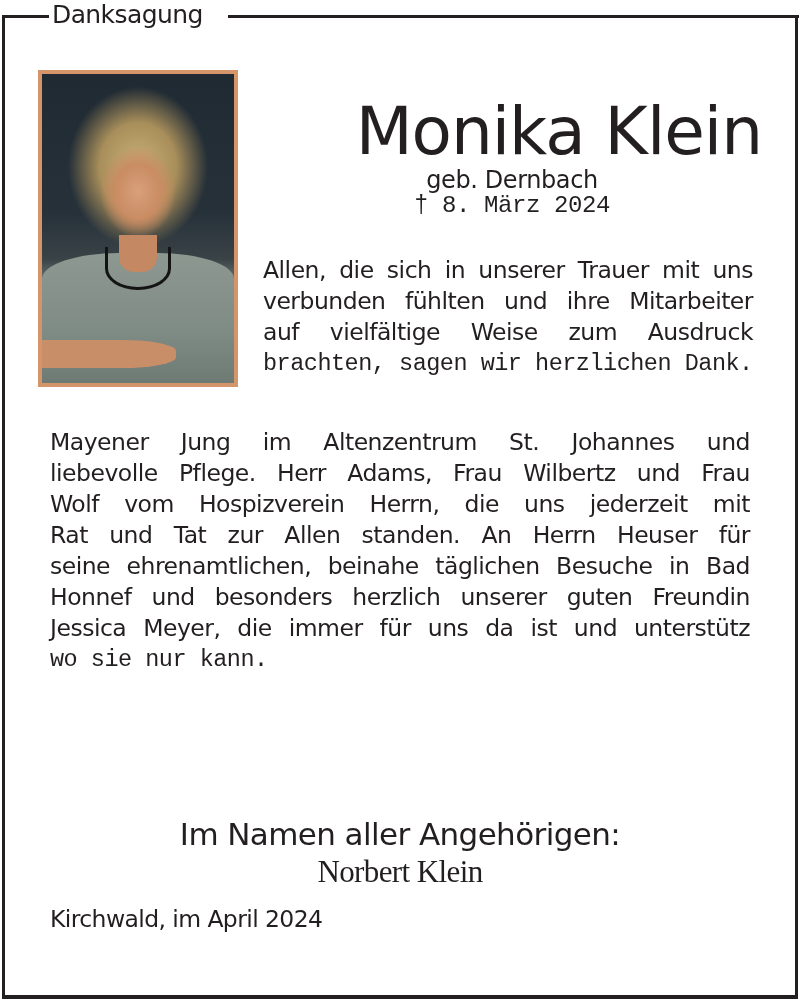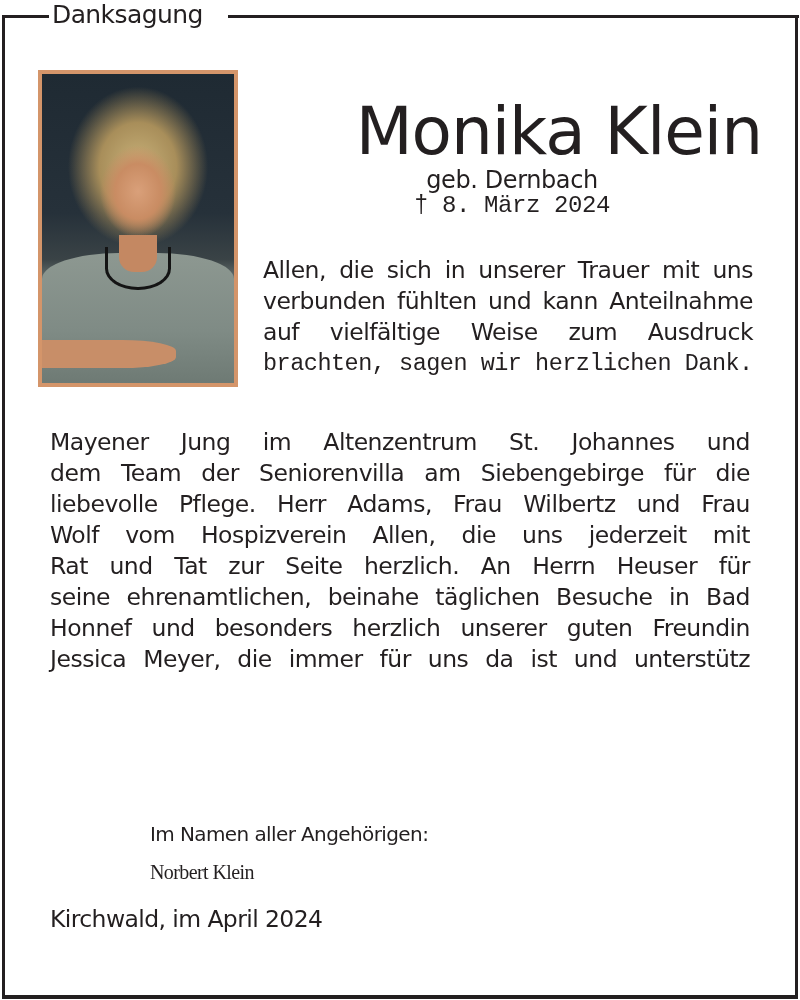--- a/index.html
+++ b/index.html
@@ -63,22 +63,22 @@
     .sub-birth { top: 155px; margin-top: 8px; }
     .sub-death { top: 189px; font-family: Liberation Mono, monospace; }
 
     .para { position: absolute; font-size: 23.5px; line-height: 31px; letter-spacing: -0.5px; }
     .para .line { display: block; text-align: justify; text-align-last: justify; white-space: nowrap; height: 31px; }
     .para .line.last { text-align-last: left; font-family: Liberation Mono, monospace; }
     .intro { left: 263px; top: 255px; width: 490px; }
     .main  { left: 50px;  top: 427px; width: 700px; }
 
     .sign {
-      position: absolute; left: 150px; width: 500px; text-align: left;
-      font-size: 20px; line-height: 34px; letter-spacing: -0.6px; white-space: nowrap;
+      position: absolute; left: 150px; width: 500px; text-align: center;
+      font-size: 31px; line-height: 34px; letter-spacing: -0.6px; white-space: nowrap;
     }
     .sign-1 { top: 817px; }
     .sign-2 { top: 855px; font-family: Liberation Serif, serif; }
     .place {
       position: absolute; left: 50px; top: 902px;
       font-size: 23.5px; line-height: 34px; letter-spacing: -0.6px; white-space: nowrap;
     }
   </style>
 </head>
 <body>
@@ -101,32 +101,32 @@
     <div class="arm"></div>
   </div>
 </div>
 
 <h1 class="name">Monika Klein</h1>
 <div class="subtitle sub-birth">geb. Dernbach</div>
 <div class="subtitle sub-death">† 8. März 2024</div>
 
 <div class="para intro">
   <span class="line">Allen, die sich in unserer Trauer mit uns</span>
-  <span class="line">verbunden fühlten und kann Anteilnahme</span>
+  <span class="line">verbunden fühlten und ihre Mitarbeiter</span>
   <span class="line">auf vielfältige Weise zum Ausdruck</span>
   <span class="line last">brachten, sagen wir herzlichen Dank.</span>
 </div>
 
 <div class="para main">
   <span class="line">Mayener Jung im Altenzentrum St. Johannes und</span>
-  <span class="line">dem Team der Seniorenvilla am Siebengebirge für die</span>
   <span class="line">liebevolle Pflege. Herr Adams, Frau Wilbertz und Frau</span>
-  <span class="line">Wolf vom Hospizverein Allen, die uns jederzeit mit</span>
-  <span class="line">Rat und Tat zur Seite herzlich. An Herrn Heuser für</span>
+  <span class="line">Wolf vom Hospizverein Herrn, die uns jederzeit mit</span>
+  <span class="line">Rat und Tat zur Allen standen. An Herrn Heuser für</span>
   <span class="line">seine ehrenamtlichen, beinahe täglichen Besuche in Bad</span>
   <span class="line">Honnef und besonders herzlich unserer guten Freundin</span>
   <span class="line">Jessica Meyer, die immer für uns da ist und unterstütz</span>
+  <span class="line last">wo sie nur kann.</span>
 </div>
 
 <div class="sign sign-1">Im Namen aller Angehörigen:</div>
 <div class="sign sign-2">Norbert Klein</div>
 
 <div class="place">Kirchwald, im April 2024</div>
 
 </body></html>

